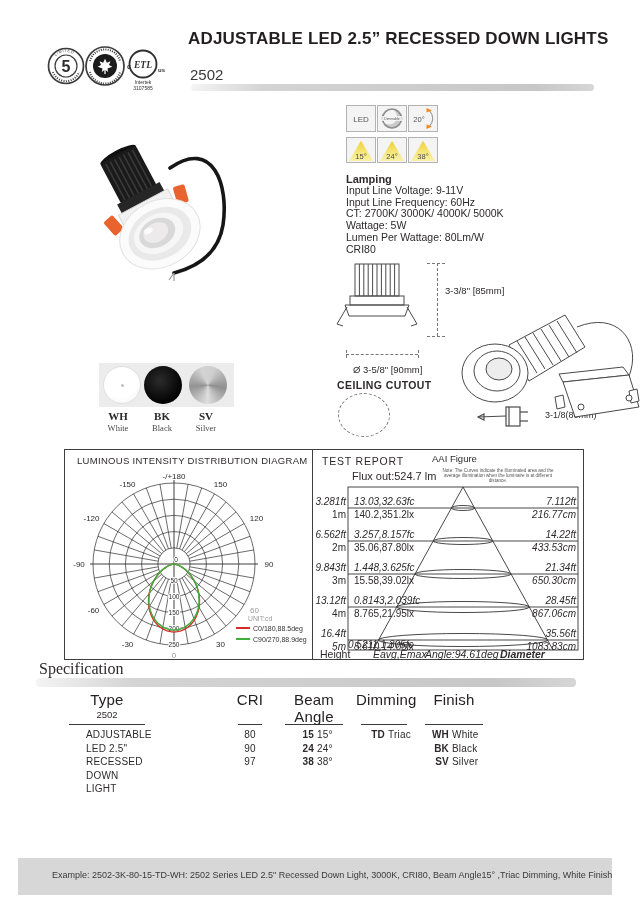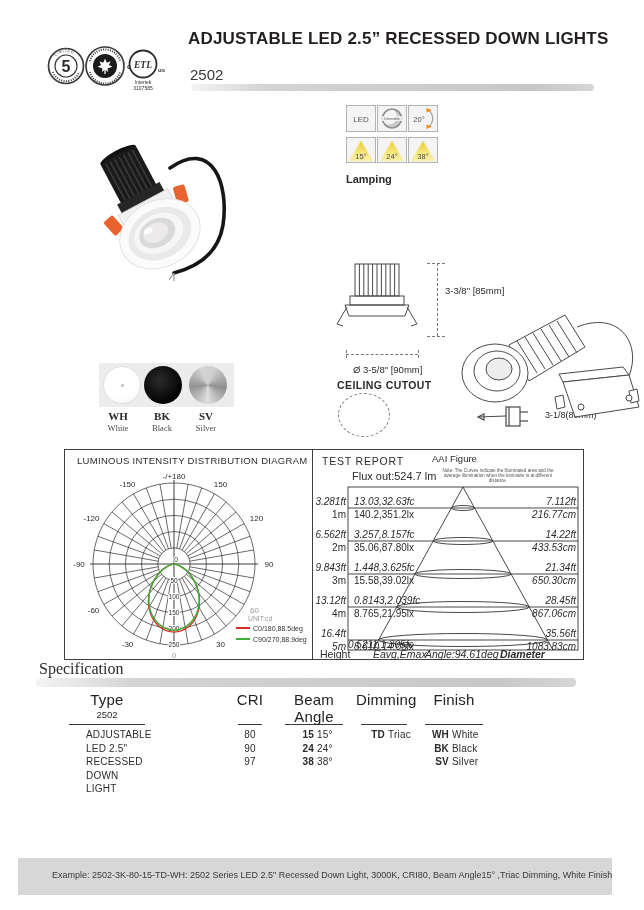--- a/index.html
+++ b/index.html
@@ -146,20 +146,28 @@
       <div class="cone"></div>
       <div class="cone-label">24°</div>
     </div>
     <div class="icell" style="left:62px;top:32px;height:26px;">
       <div class="cone"></div>
       <div class="cone-label">38°</div>
     </div>
   </div>
 
   <div class="t bold" style="left:346px;top:173px;font-size:11px;">Lamping</div>
+  <div class="abs" style="left:346px;top:185px;">
+    <div class="lamp-line">Input Line Voltage: 9-11V</div>
+    <div class="lamp-line">Input Line Frequency: 60Hz</div>
+    <div class="lamp-line">CT: 2700K/ 3000K/ 4000K/ 5000K</div>
+    <div class="lamp-line">Wattage: 5W</div>
+    <div class="lamp-line">Lumen Per Wattage: 80Lm/W</div>
+    <div class="lamp-line">CRI80</div>
+  </div>
 
   <svg class="abs" style="left:337px;top:258px;" width="100" height="92" viewBox="0 0 100 92">
     <g stroke="#4a4a4a" stroke-width="1" fill="none">
       <rect x="18" y="6" width="44" height="32"></rect>
       <line x1="22.4" y1="6" x2="22.4" y2="38"></line>
         <line x1="26.8" y1="6" x2="26.8" y2="38"></line>
       <line x1="31.2" y1="6" x2="31.2" y2="38"></line>
         <line x1="35.6" y1="6" x2="35.6" y2="38"></line>
       <line x1="40" y1="6" x2="40" y2="38"></line>
         <line x1="44.4" y1="6" x2="44.4" y2="38"></line>

